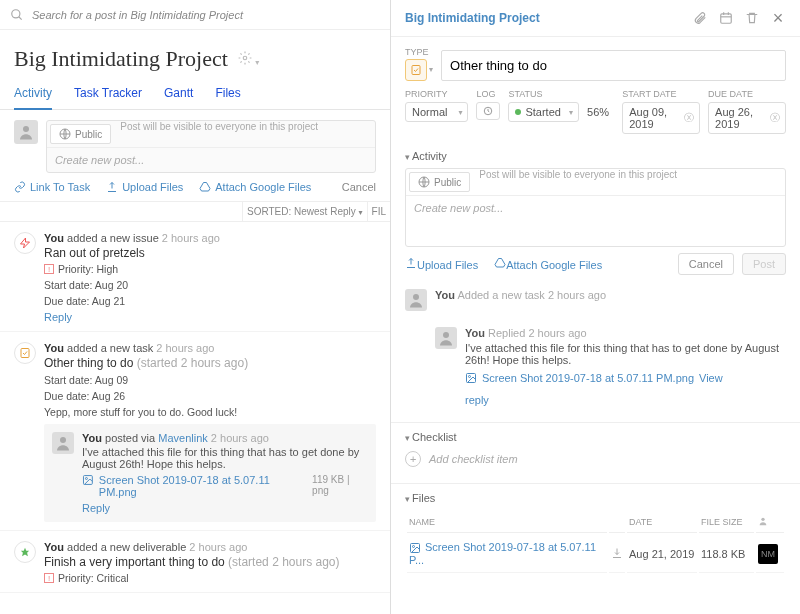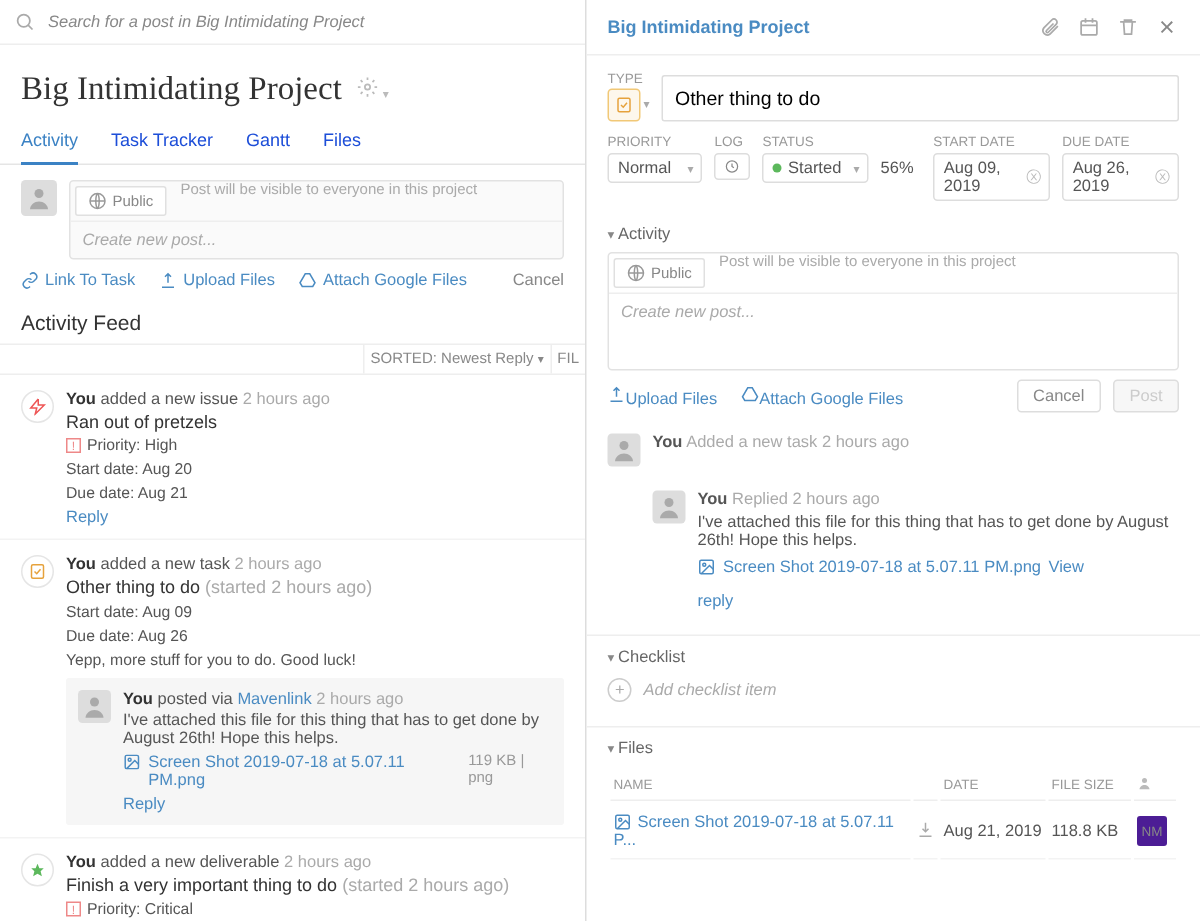--- a/index.html
+++ b/index.html
@@ -96,21 +96,21 @@
 
 .view-link { color:#4a8bc2; float:right; }
 
 .check-add { color:#aaa; font-style:italic; font-size:11px; padding:8px 0; display:flex; align-items:center; gap:8px; }
 .pluscircle { width:16px; height:16px; border:1px solid #ccc; border-radius:50%; display:inline-flex; align-items:center; justify-content:center; color:#aaa; font-size:11px; }
 
 .file-tbl { width:100%; font-size:10px; margin-top:6px; }
 .file-tbl th { text-align:left; color:#999; font-weight:normal; border-bottom:1px solid #eee; padding:4px 2px; font-size:9px; }
 .file-tbl td { padding:6px 2px; border-bottom:1px solid #f3f3f3; font-size:11px; }
 .file-tbl .fn { color:#4a8bc2; }
-.initials { width:20px; height:20px; background:#4c1d95; color:#888; font-size:9px; display:inline-flex; align-items:center; justify-content:center; border-radius:2px; }
+.initials { width:20px; height:20px; background:#000000; color:#888; font-size:9px; display:inline-flex; align-items:center; justify-content:center; border-radius:2px; }
 .dl { color:#aaa; }
 
 .svg { width:12px; height:12px; }
 </style>
 </head>
 <body>
 
 <div class="left">
   <div class="searchbar">
     <svg class="sicon" viewBox="0 0 24 24" fill="none" stroke="#aaa" stroke-width="2">
@@ -175,21 +175,20 @@
       </span>
     <span>
         <svg class="svg" viewBox="0 0 24 24" fill="none" stroke="#4a8bc2" stroke-width="2">
           <path d="M9 3h6l7 12-3 5H5l-3-5z"></path>
         </svg>
         <span>Attach Google Files</span>
       </span>
     <span class="cancel">Cancel</span>
   </div>
 
-  <div class="feedhdr">Activity Feed</div>
   <div class="sortrow">
     <div class="sp"></div>
     <div><span>SORTED:</span> <span>Newest Reply</span> <span style="font-size:8px;">▾</span></div>
     <div>FIL</div>
   </div>
 
   <div class="item">
     <div class="ibadge">
         <svg width="12" height="12" viewBox="0 0 24 24" fill="none" stroke="#e55" stroke-width="2">
           <polyline points="13 2 3 14 11 14 9 22 21 10 13 10 13 2"></polyline>

